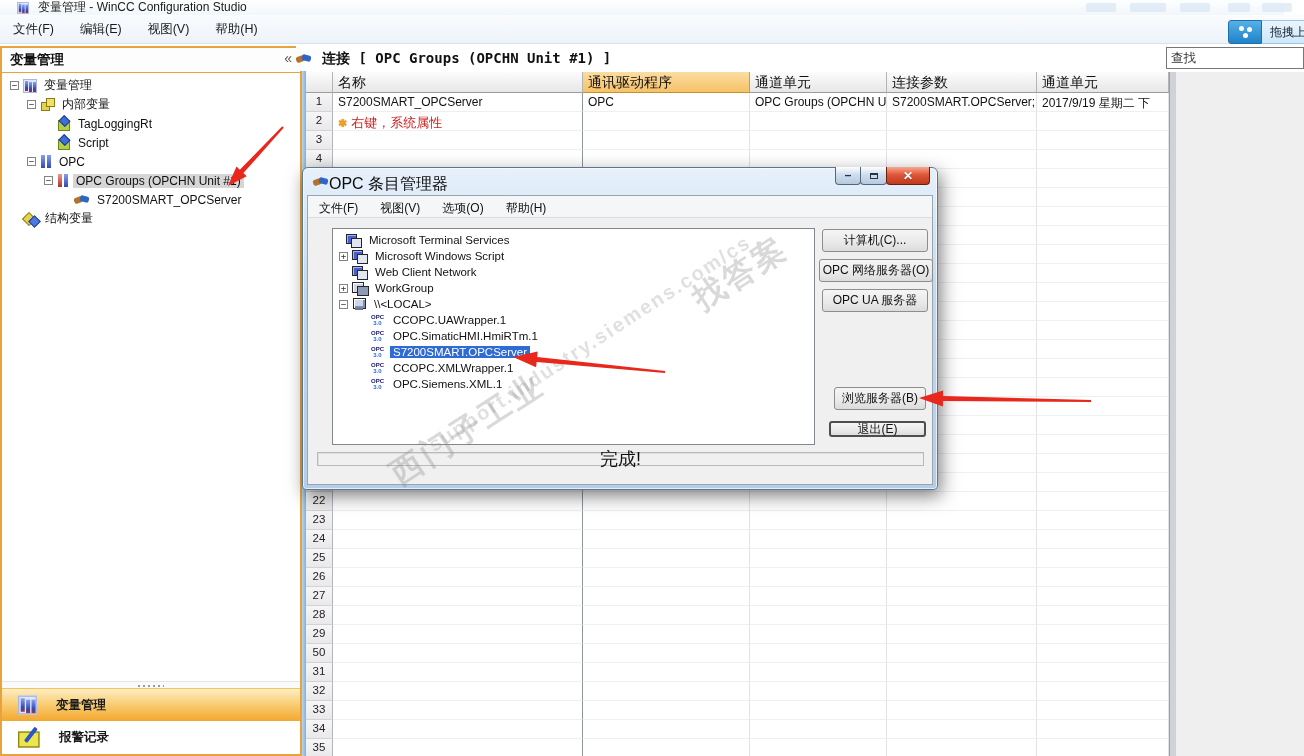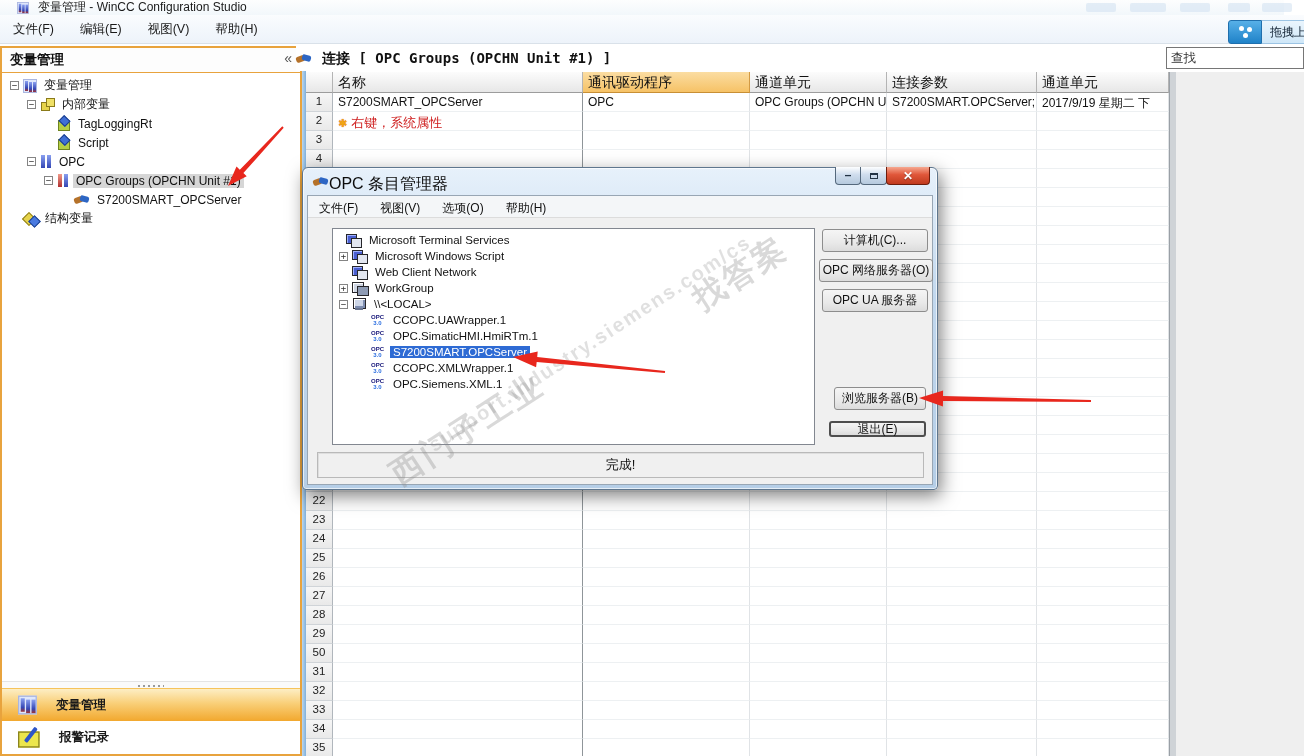--- a/index.html
+++ b/index.html
@@ -87,23 +87,23 @@
   .wb.max i{display:block;width:8px;height:6px;border:1px solid #234;border-top:2px solid #234;}
   .wb.close{width:44px;background:linear-gradient(#f6a78f,#e0573a 45%,#c03a1e);border-color:#6d1d0c;
             color:#fff;font:bold 12px/12px "Liberation Sans",sans-serif;text-shadow:0 1px 1px rgba(0,0,0,.4);}
   .dlg-body{position:absolute;left:4px;right:4px;top:27px;bottom:4px;background:#f0f0f0;border:1px solid #98a6b4;}
   .dlg-menu{position:absolute;left:0;top:0;right:0;height:22px;background:#f4f6f8;border-bottom:1px solid #dcdcdc;}
   .dlg-menu .mitem{display:inline-block;padding:4px 11px 0 11px;font-size:12px;color:#111;}
   .dlg-tree{position:absolute;left:24px;top:32px;width:483px;height:217px;background:#fff;border:1px solid #828790;
             overflow:hidden;padding-top:3px;}
   .dlg-tree .titem{height:16px;font-size:11.5px;}
   .dlg-tree .lbl.sel{background:#2e6bd4;color:#fff;}
-  .dlg-status{position:absolute;left:9px;top:256px;width:607px;height:26px;background:#f0f0f0;
+  .dlg-status{position:absolute;left:9px;top:256px;width:607px;height:14px;background:#f0f0f0;
               border:1px solid #b9b9b9;box-shadow:inset 1px 1px 0 #dedede;display:flex;align-items:center;justify-content:center;
-              font-size:13px;color:#111;}
+              font-size:18px;color:#111;}
   .dbtn{position:absolute;height:23px;border:1px solid #8d8d8d;border-radius:3px;font-size:12px;color:#111;
         background:linear-gradient(#f5f5f5,#e9e9e9 60%,#dcdcdc);display:flex;align-items:center;justify-content:center;
         font-family:"Liberation Sans",sans-serif;white-space:nowrap;}
   .dbtn.b0{left:514px;top:33px;width:106px;}
   .dbtn.b1{left:511px;top:63px;width:114px;}
   .dbtn.b2{left:514px;top:93px;width:106px;}
   .dbtn.b3{left:526px;top:191px;width:92px;}
   .dbtn.b4{left:521px;top:225px;width:97px;height:16px;border:2px solid #4e4e4e;}
 
   

